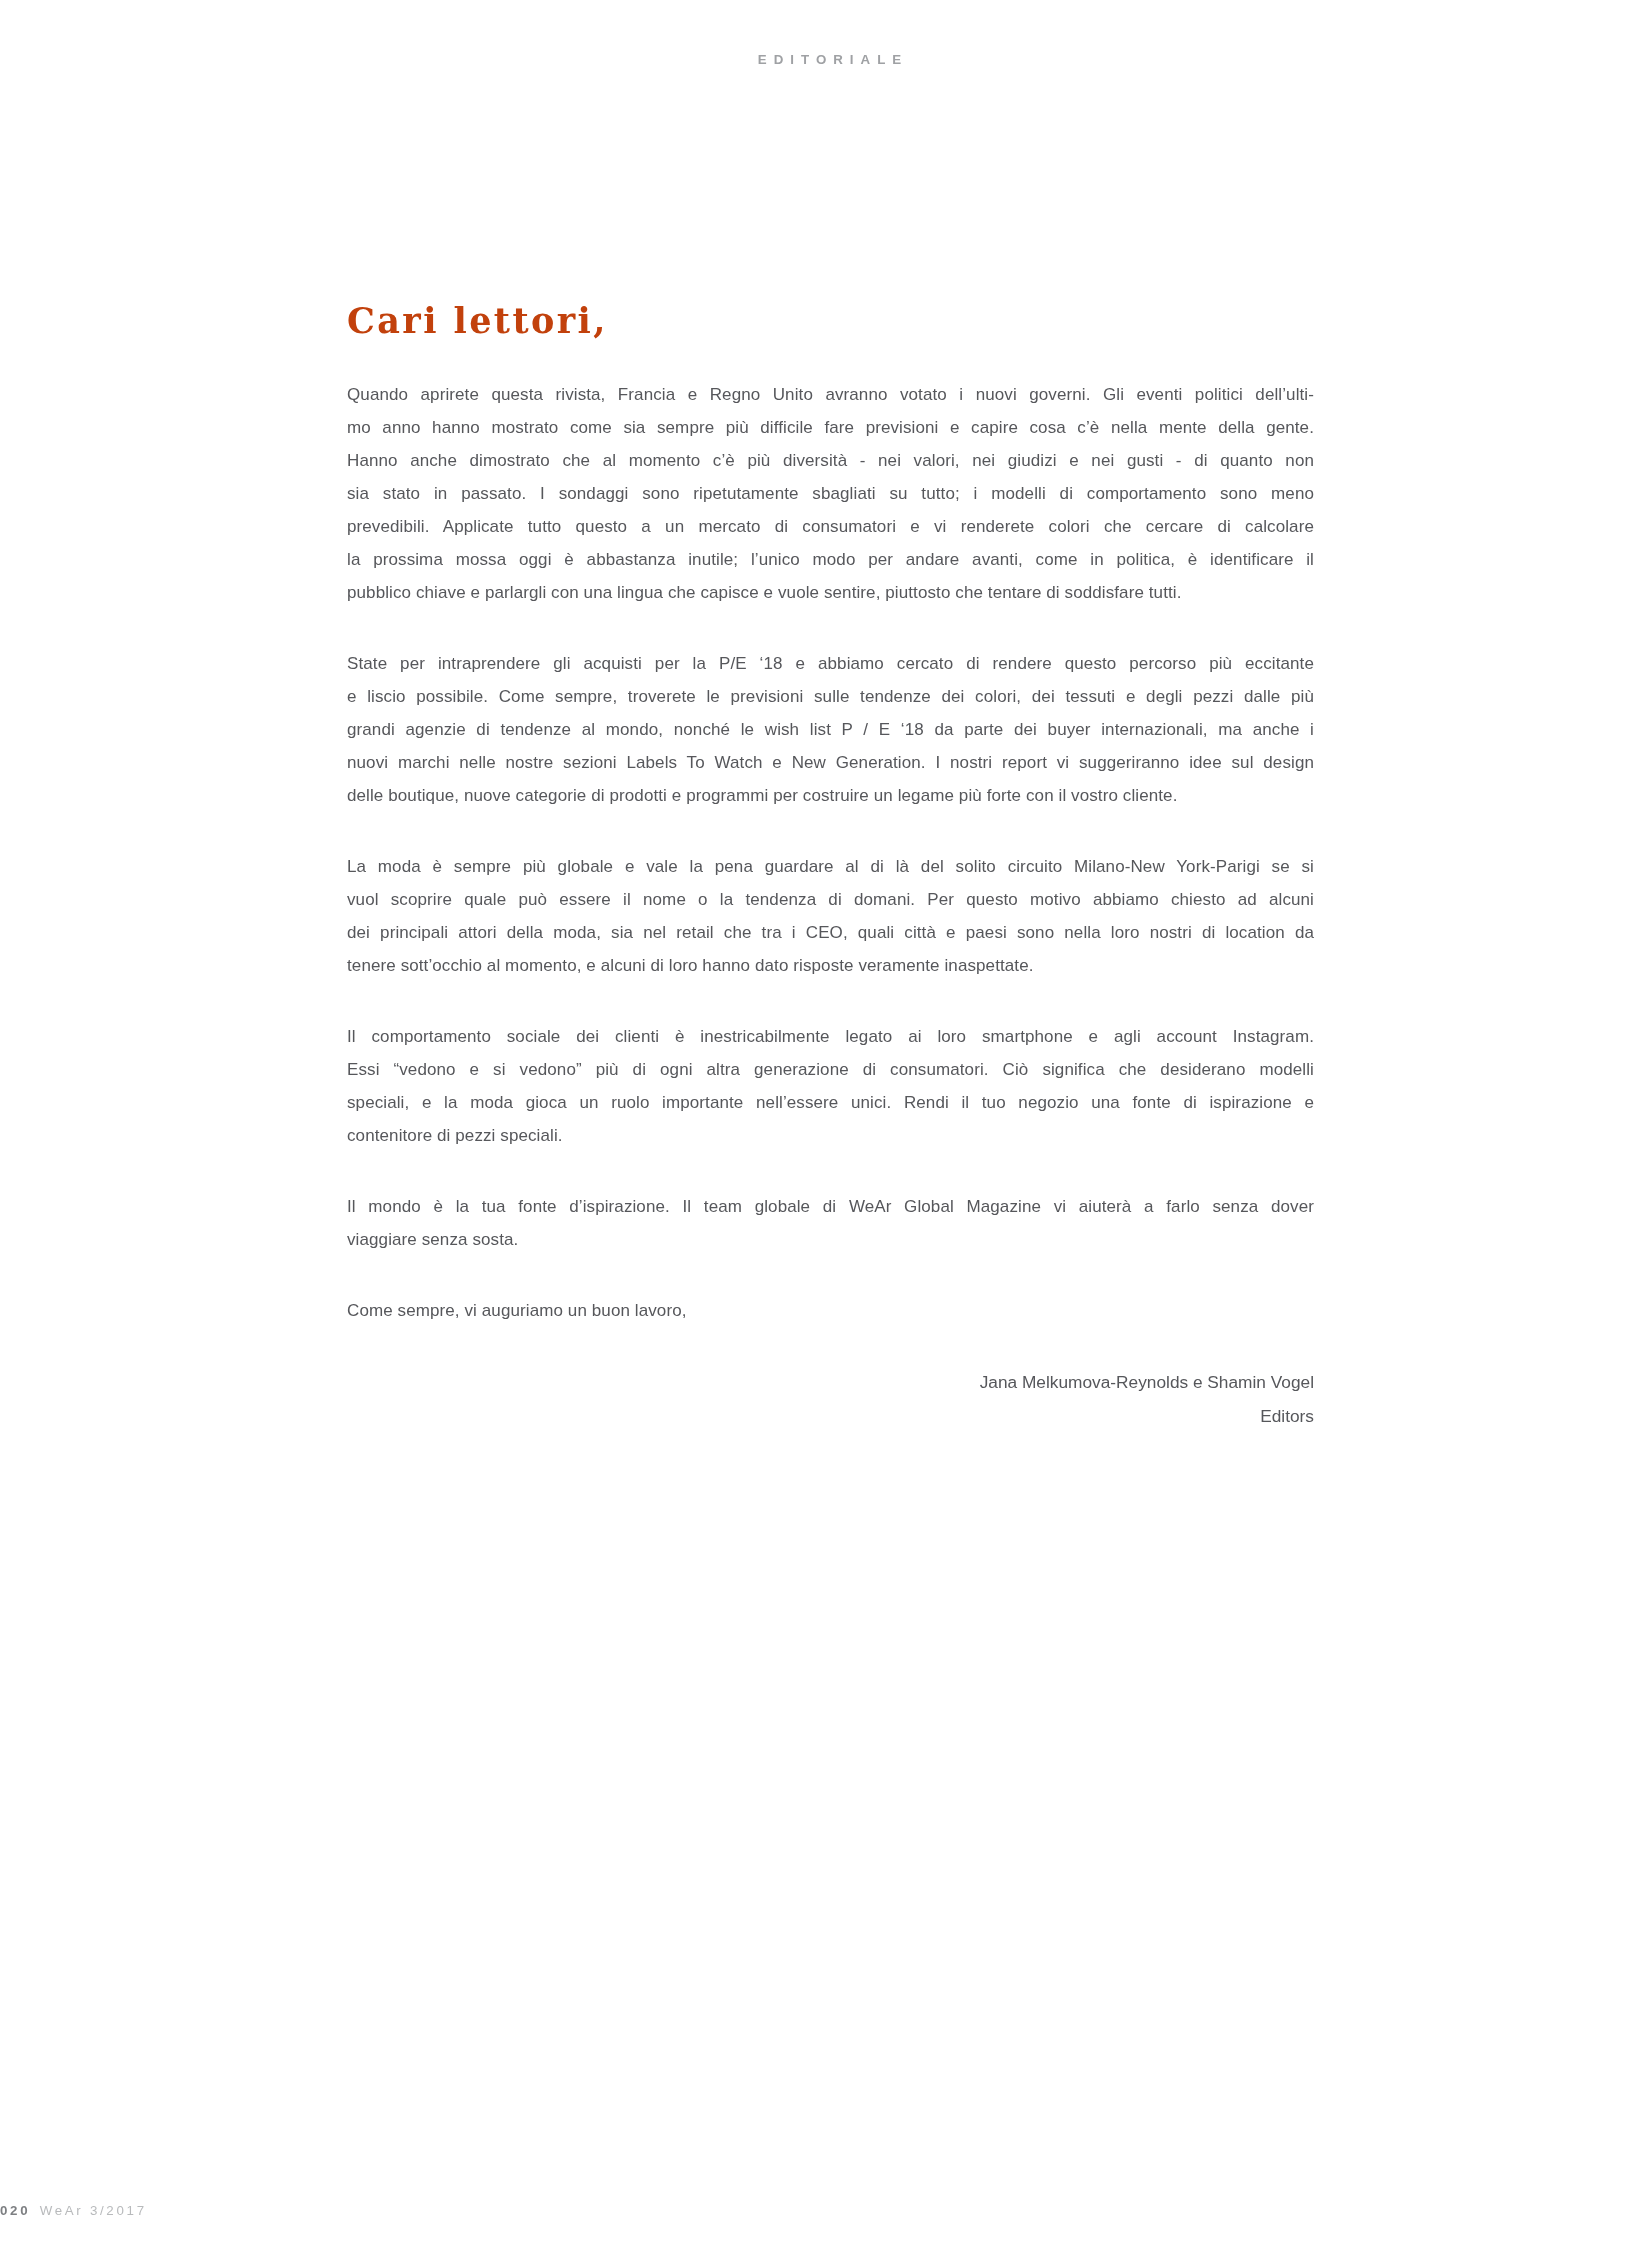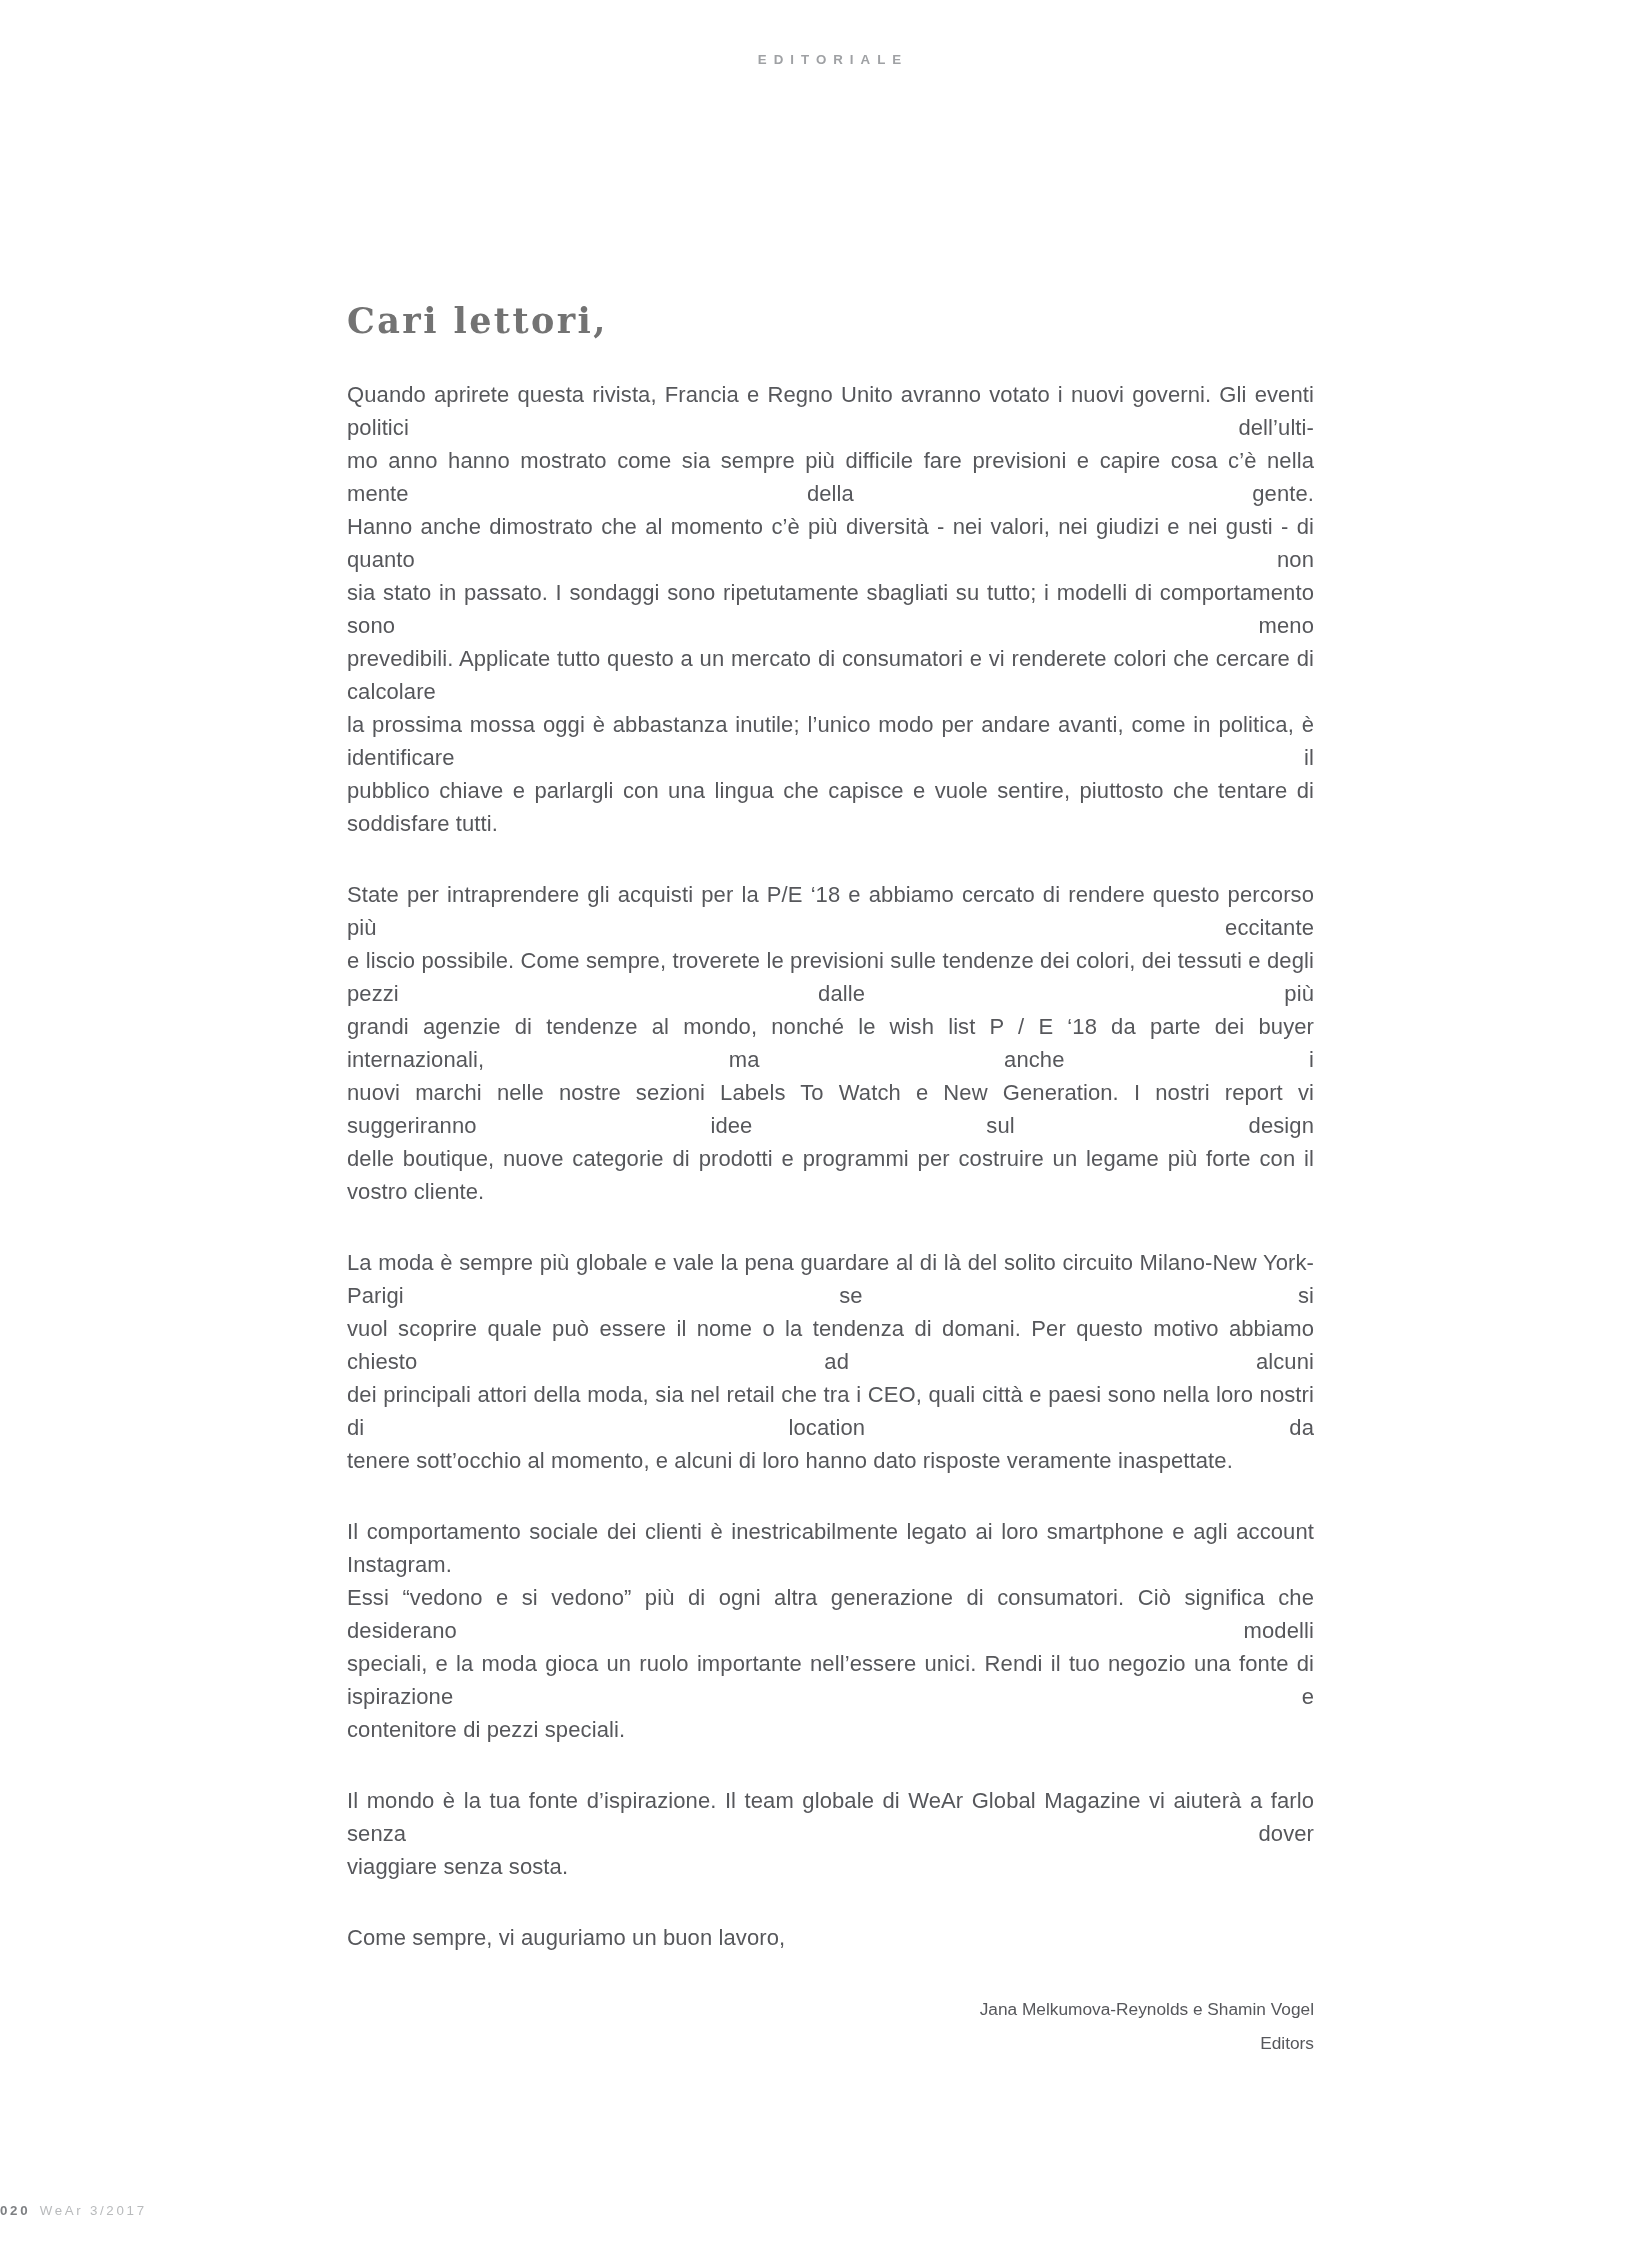--- a/index.html
+++ b/index.html
@@ -28,26 +28,26 @@
     top: 301px;
     width: 967px;
   }
   .heading {
     margin: 0 0 38px 0;
     font-family: "DejaVu Serif", "Liberation Serif", serif;
     font-weight: bold;
     font-size: 35px;
     line-height: 39px;
     letter-spacing: 2.4px;
-    color: #737373;
+    color: #c2410c;
   }
   .para {
     margin: 0 0 38px 0;
     color: #56575b;
-    font-size: 22px;
+    font-size: 17px;
     font-weight: 300;
     line-height: 33px;
     letter-spacing: 0.1px;
   }
   .line { text-align: justify; text-align-last: justify; }
   .line.last { text-align-last: left; }
   .signature {
     margin: 0;
     text-align: right;
     color: #56575b;

